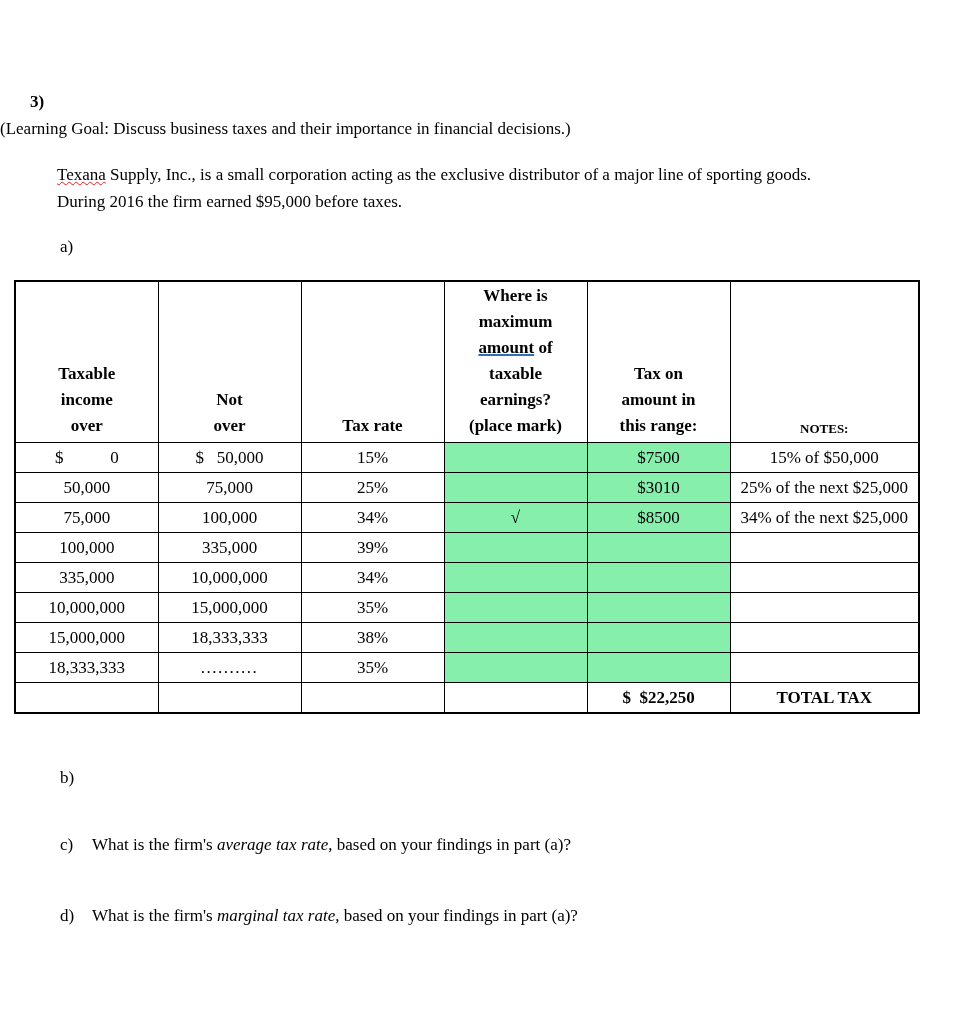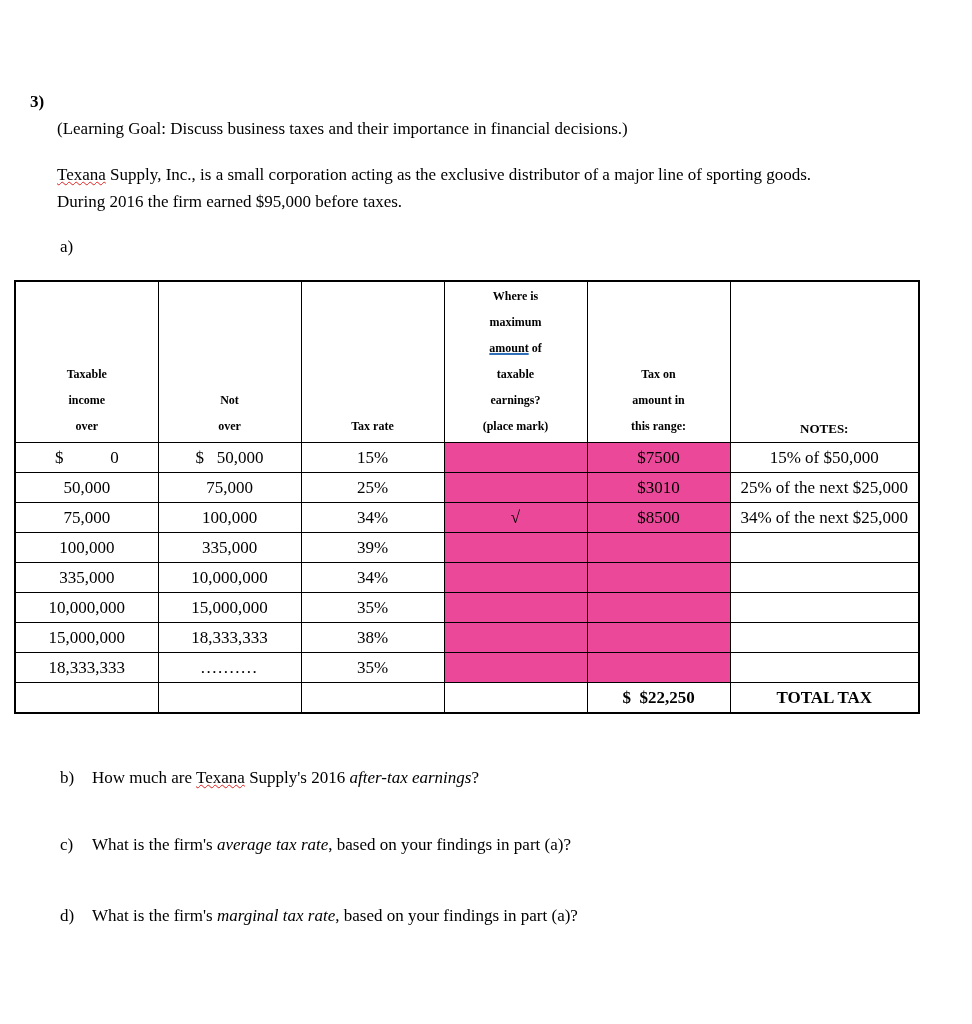--- a/index.html
+++ b/index.html
@@ -12,21 +12,21 @@
     font-size: 17px;
     line-height: 27px;
     overflow: hidden;
   }
   .page { position: relative; width: 972px; height: 1024px; }
 
   .heading { margin: 88px 0 0 30px; display: flex; font-weight: bold; }
   .heading .num { width: 27px; flex-shrink: 0; }
   .heading .title { text-decoration: underline; text-decoration-thickness: 2px; }
 
-  .learning { margin-left: 57px; }
+  .learning { }
 
   .intro { margin: 19px 60px 0 57px; max-width: 798px; }
 
   .part { display: flex; }
   .part .plabel { width: 32px; flex-shrink: 0; }
   .part-a { margin: 18px 0 0 60px; }
   .part-a .ptext { max-width: 762px; }
   .part-b { margin: 50px 0 0 60px; }
   .part-c { margin: 40px 0 0 60px; }
   .part-d { margin: 44px 0 0 60px; }
@@ -54,28 +54,28 @@
   .taxtbl th, .taxtbl td {
     border: 1px solid #000;
     padding: 1px 4px;
     text-align: center;
   }
   .taxtbl tr.hrow { height: 160px; }
   .taxtbl th {
     font-weight: bold;
     vertical-align: bottom;
     white-space: pre-line;
-    font-size: 12px;
+    font-size: 17px;
     line-height: 26px;
     padding-bottom: 3px;
   }
   .taxtbl th.notes-h { font-size: 13px; line-height: 20px; }
   .taxtbl td { height: 26px; font-size: 17px; vertical-align: middle; }
   .taxtbl tr.drow { height: 27px; }
-  .yellow { background: #ec4899; }
+  .yellow { background: #86efac; }
   .money { text-align: left; padding-left: 6px; }
   .notes { font-size: 13px; text-align: left; padding-left: 7px; }
   .dots { font-size: 11px; letter-spacing: 1.5px; }
   .check { font-size: 19px; }
   .total-amt { font-weight: bold; }
   .total-label { font-size: 17px; font-weight: bold; text-align: left; padding-left: 8px; }
 </style>
 </head>
 <body>
 
@@ -192,21 +192,20 @@
       <td></td>
       <td></td>
       <td class="money total-amt">$&nbsp;&nbsp;$22,250</td>
       <td class="total-label">TOTAL TAX</td>
     </tr>
   </tbody>
     </table>
 
   <div class="part part-b">
     <span class="plabel">b)</span>
-    <span class="ptext"><span>How much are </span><span class="sp">Texana</span><span> Supply's 2016 </span><span class="it">after-tax earnings</span><span>?</span></span>
   </div>
 
   <div class="part part-c">
     <span class="plabel">c)</span>
     <span class="ptext"><span>What is the firm's </span><span class="it">average tax rate</span><span>, based on your findings in part (a)?</span></span>
   </div>
 
   <div class="part part-d">
     <span class="plabel">d)</span>
     <span class="ptext"><span>What is the firm's </span><span class="it">marginal tax rate</span><span>, based on your findings in part (a)?</span></span>

